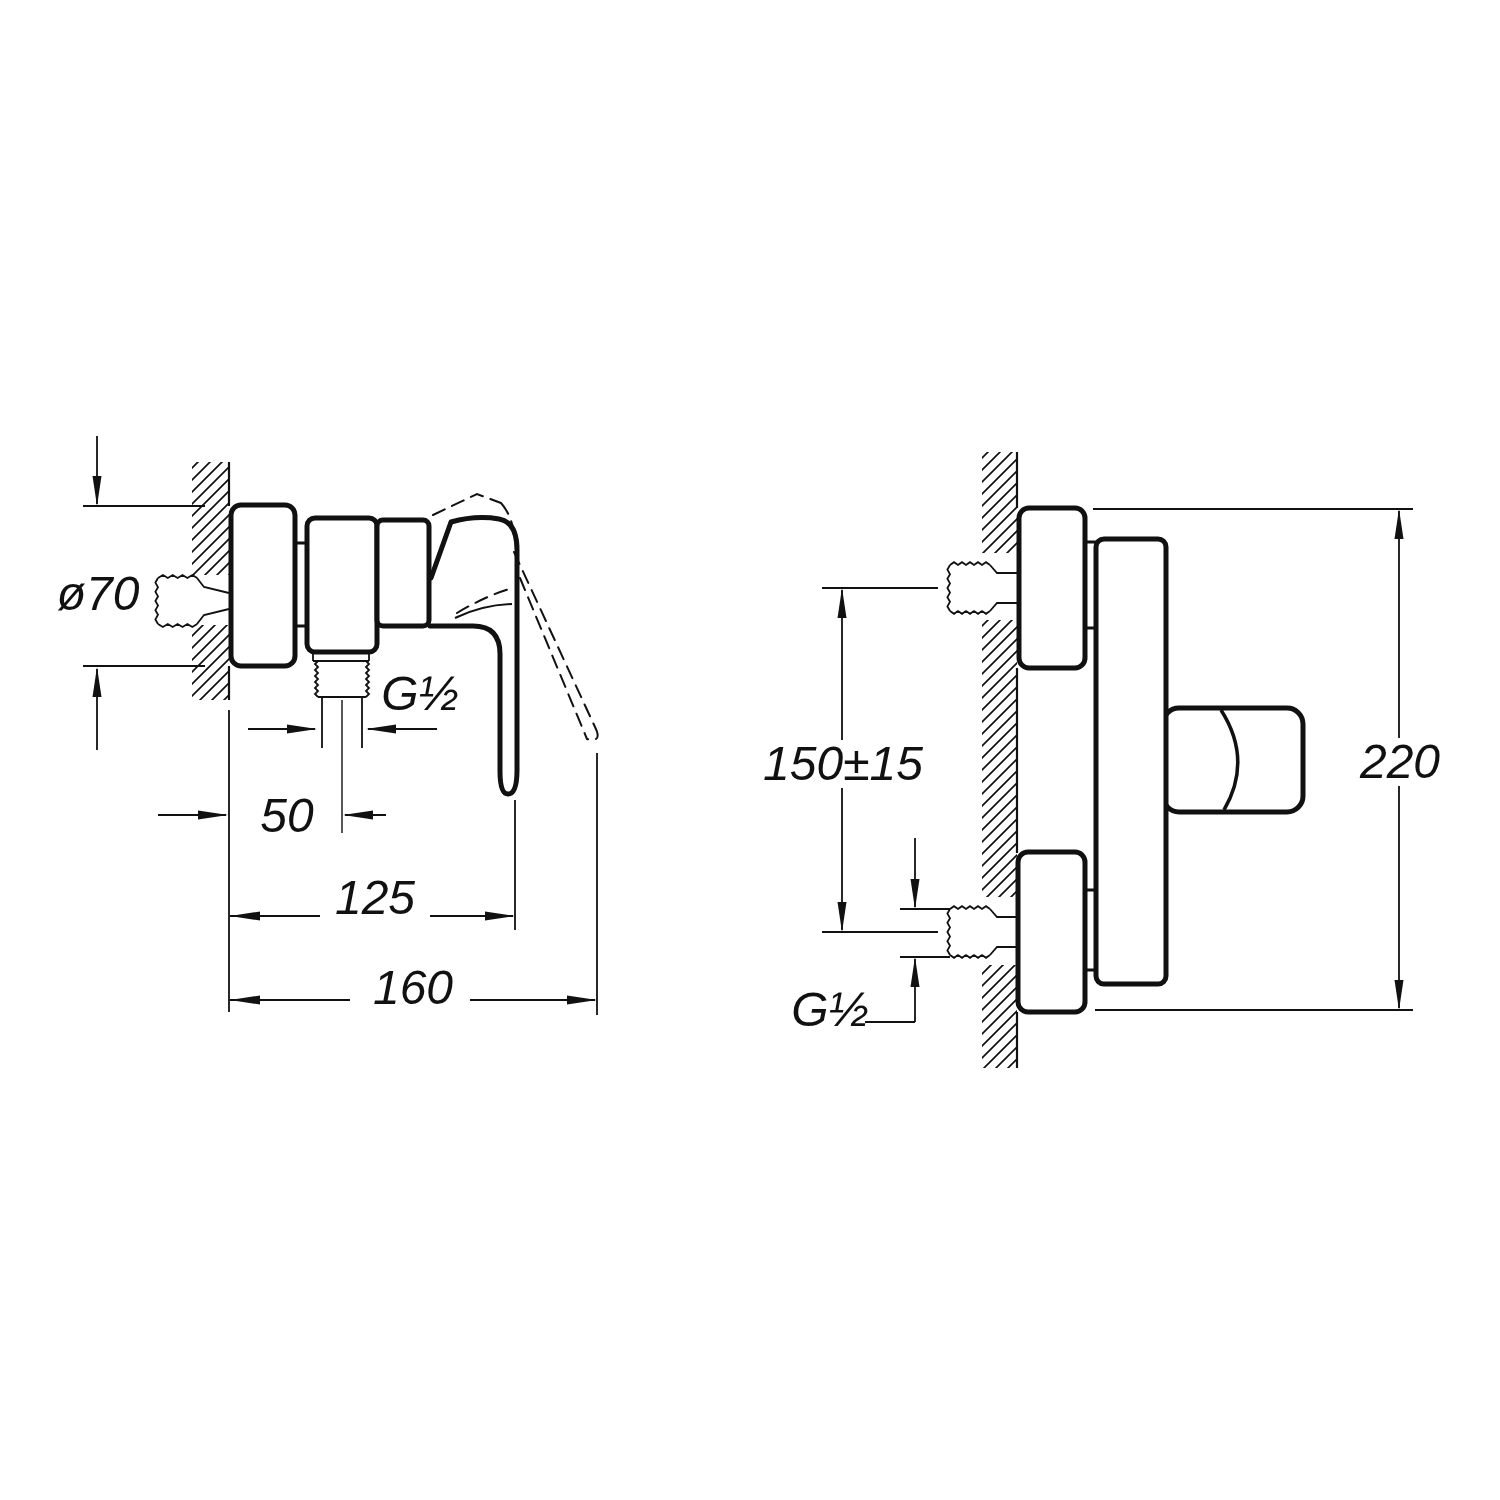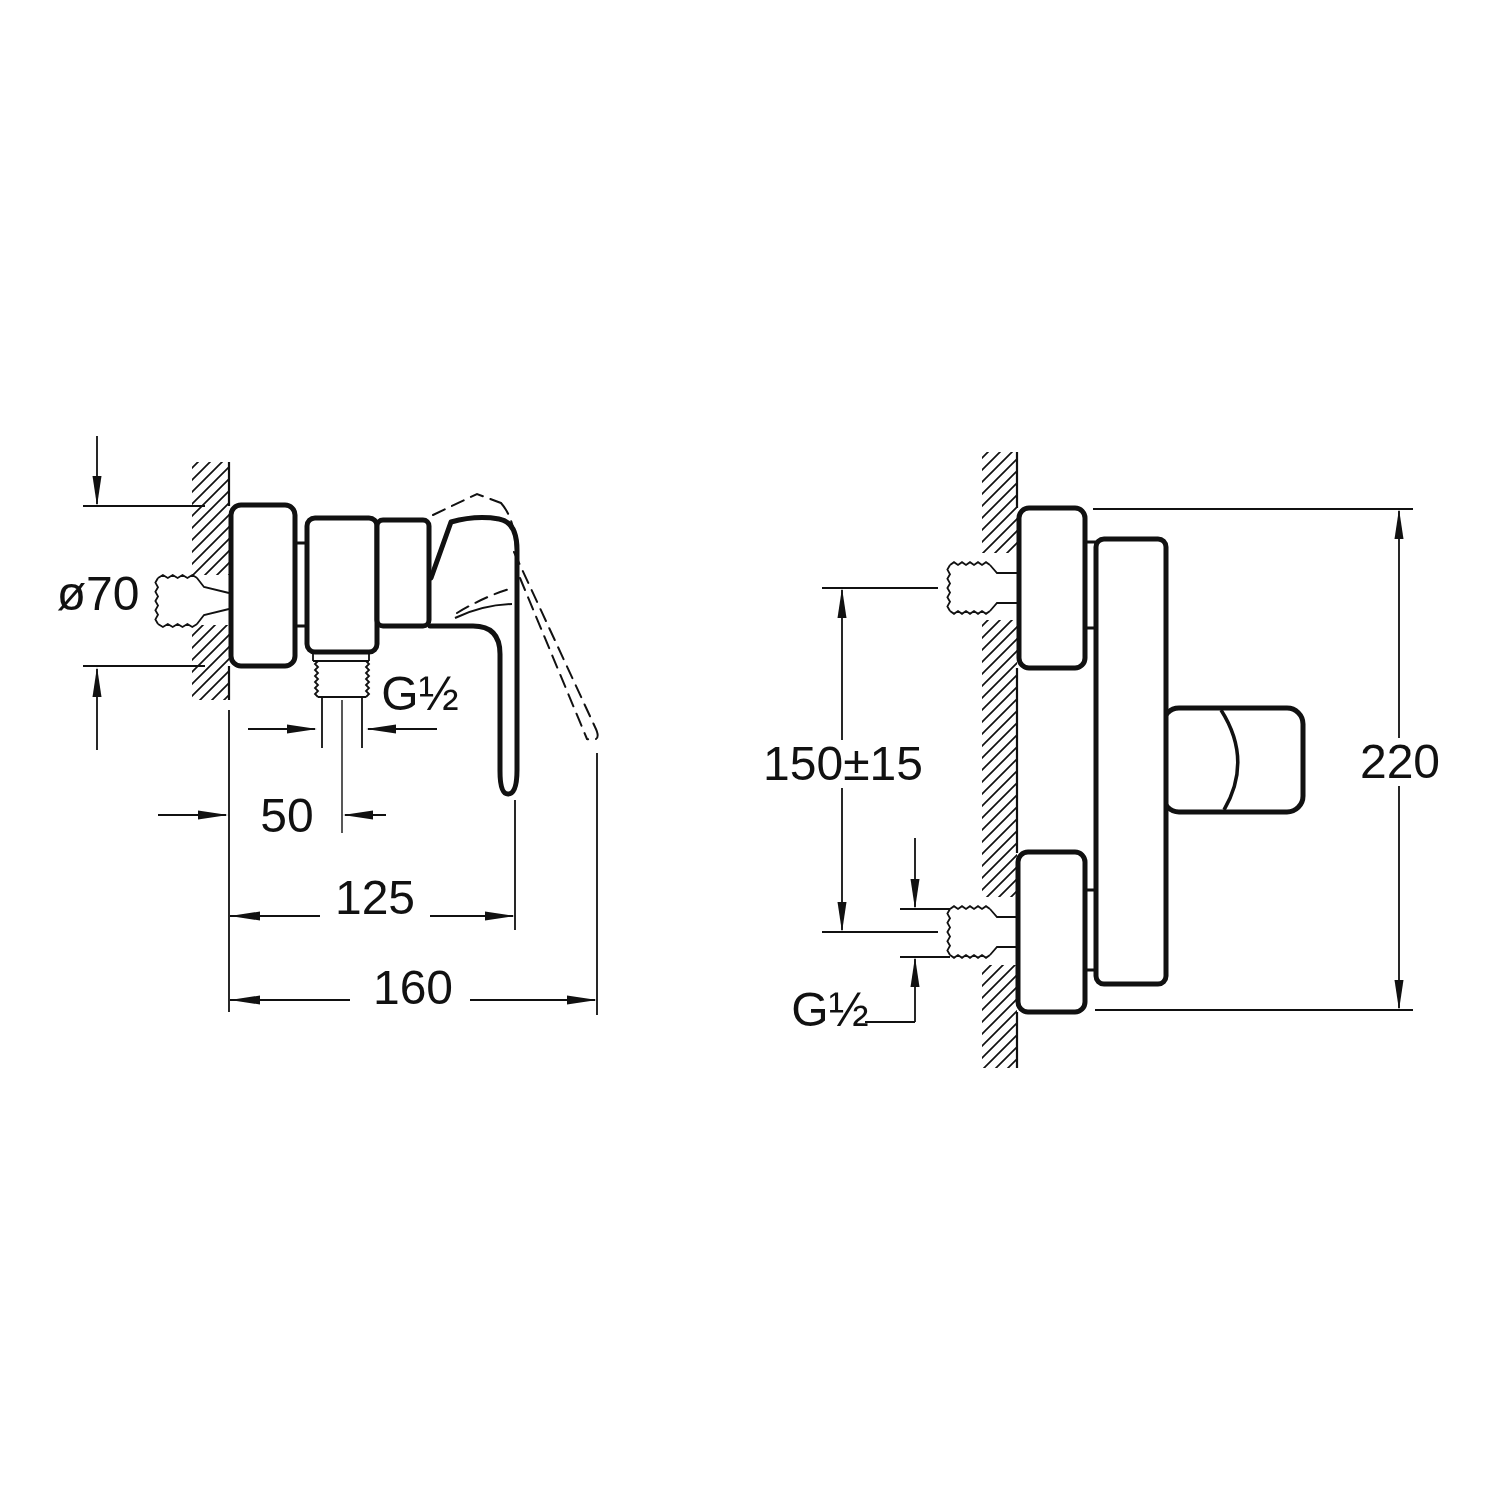--- a/index.html
+++ b/index.html
@@ -1,16 +1,16 @@
 <!DOCTYPE html>
 <html><head>
 <meta charset="utf-8">
 <style>
   html,body{margin:0;padding:0;background:#ffffff;}
-  .stage{position:relative;width:1500px;height:1500px;background:#ffffff;overflow:hidden;}
+  .stage{position:relative;width:1500px;height:1500px;background:#ffffff;overflow:hidden;font-style:italic;}
   svg{display:block;width:1500px;height:1500px;}
   
   .outline{fill:#ffffff;stroke:#111111;stroke-width:5;stroke-linejoin:round;}
   .thick{fill:none;stroke:#111111;stroke-width:5;stroke-linejoin:round;stroke-linecap:round;}
   .med{fill:none;stroke:#111111;stroke-width:3;stroke-linecap:butt;}
   .wallface{fill:none;stroke:#111111;stroke-width:2.2;}
   .thin{fill:none;stroke:#111111;stroke-width:1.8;}
   .hair{fill:none;stroke:#111111;stroke-width:1.4;}
   .thin2{fill:none;stroke:#111111;stroke-width:2;}
   .dash{fill:none;stroke:#111111;stroke-width:2;stroke-dasharray:13 8;stroke-linecap:round;}

